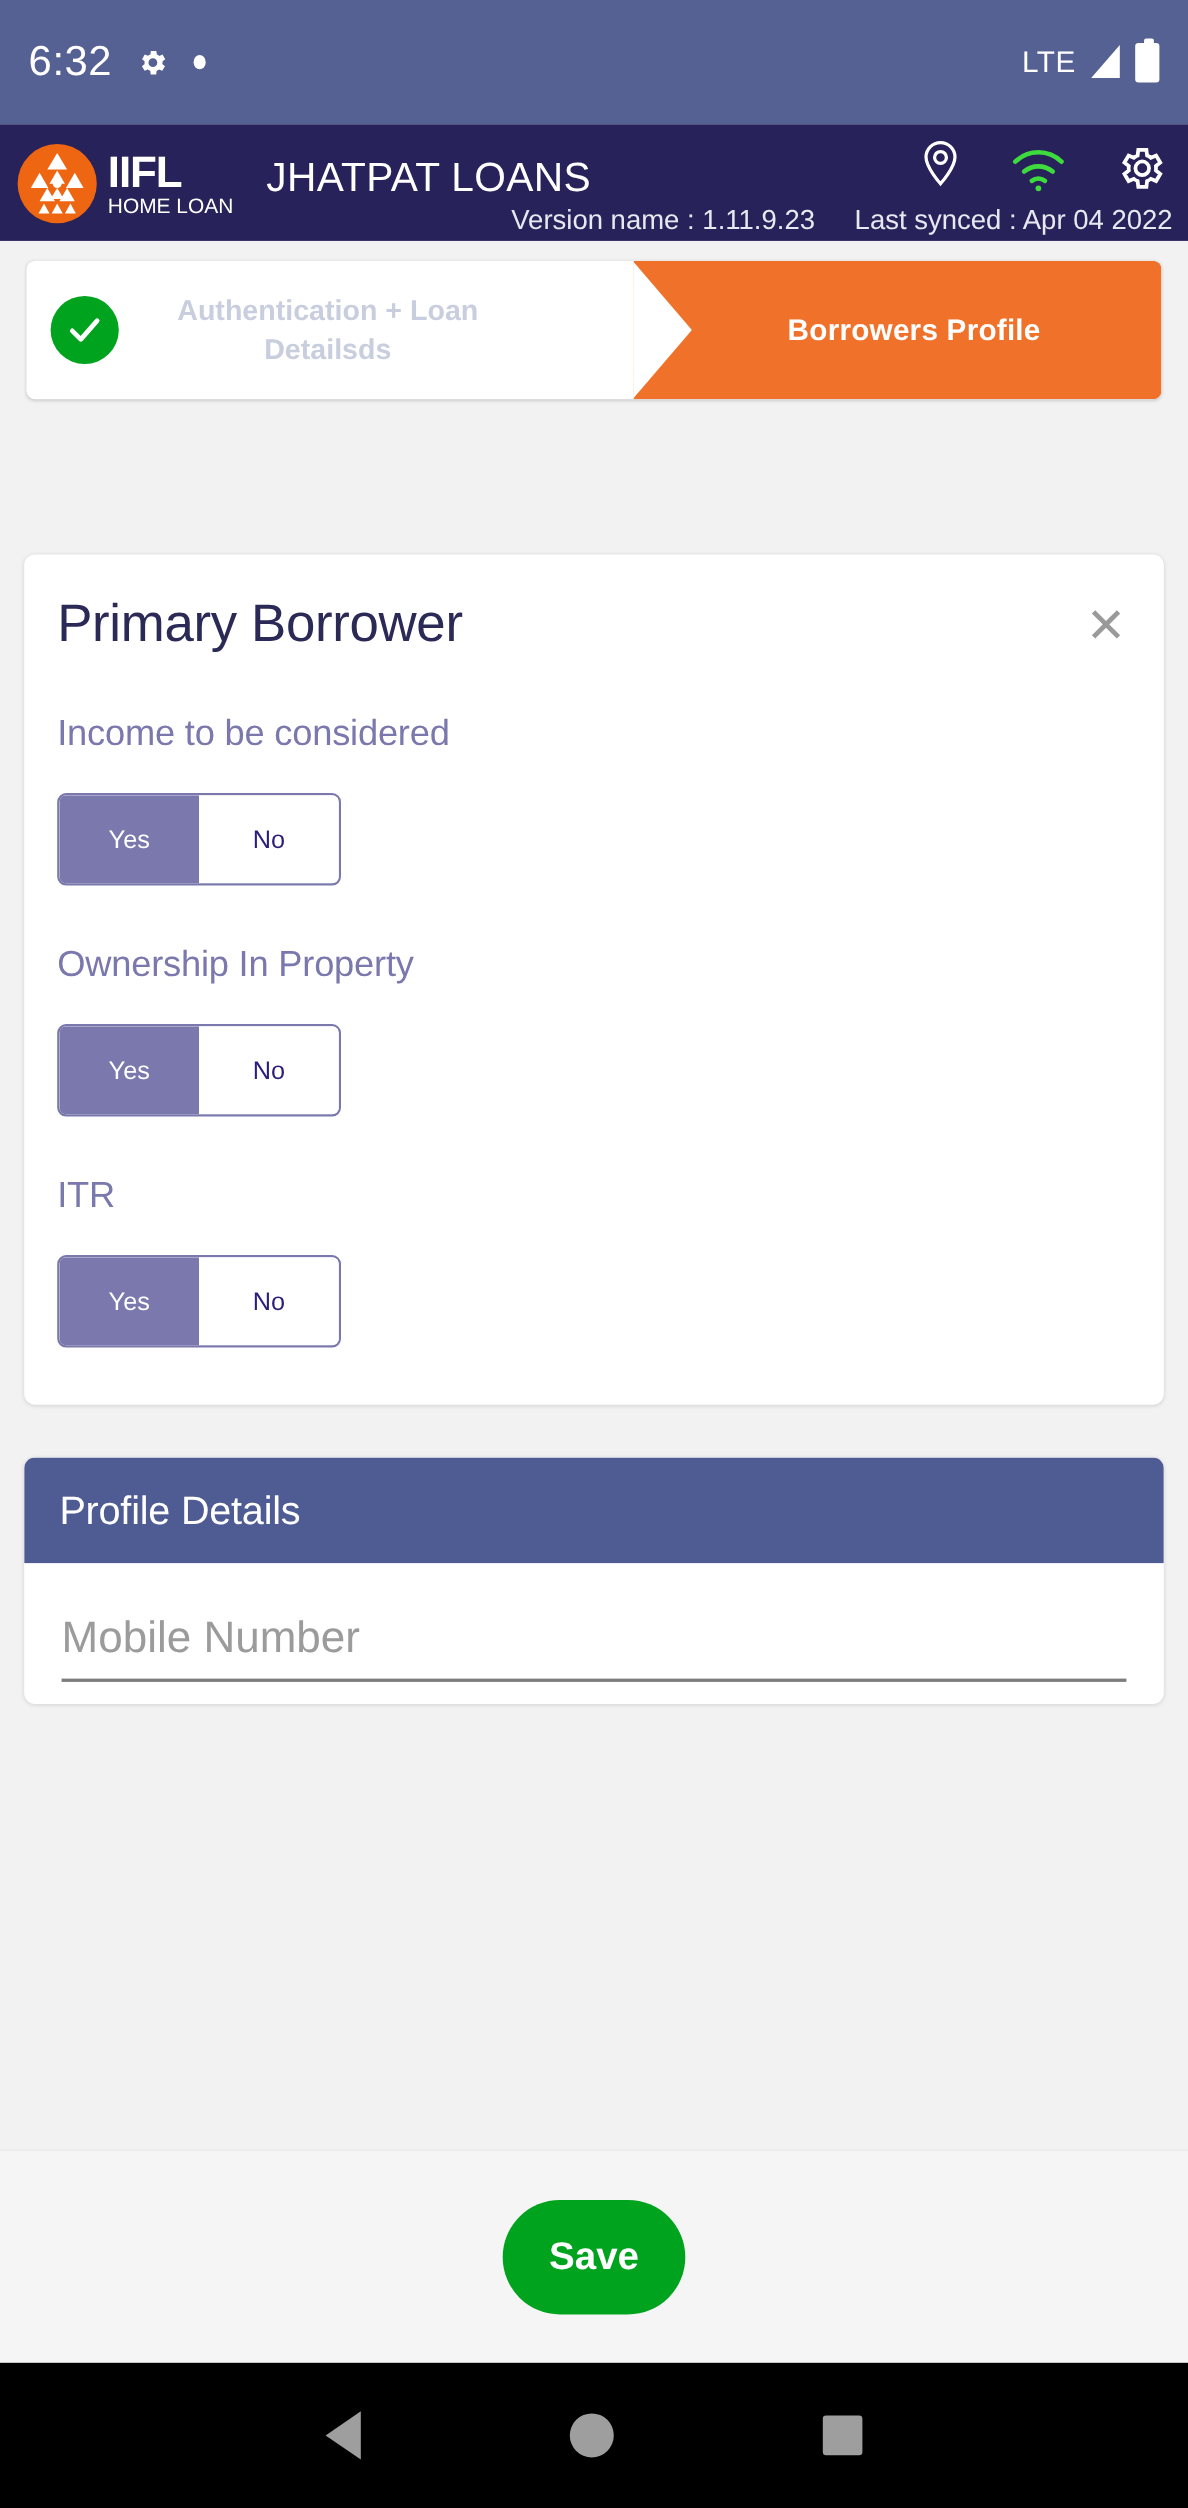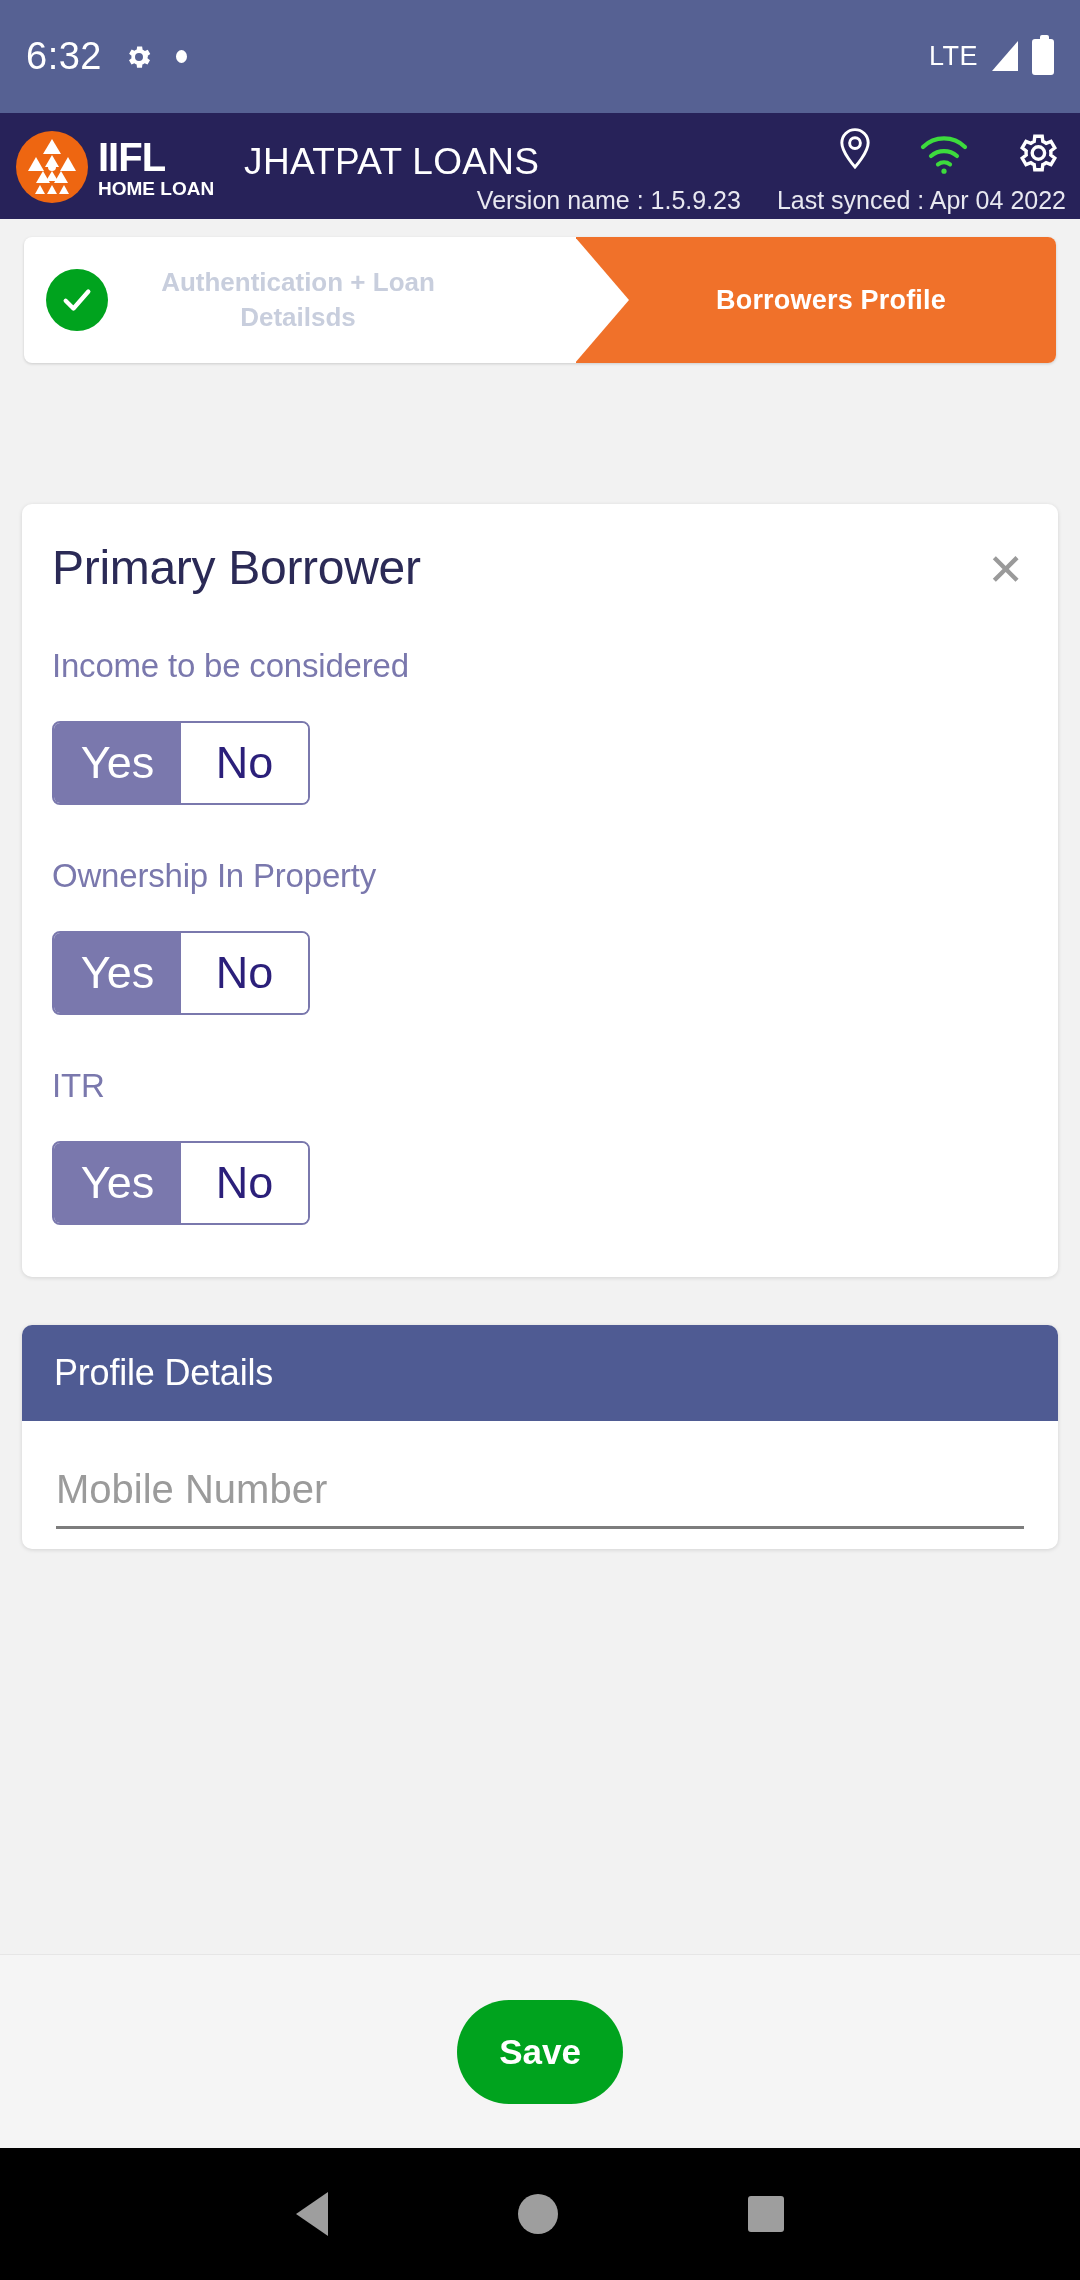--- a/index.html
+++ b/index.html
@@ -60,21 +60,21 @@
     position:relative; overflow:hidden;
     flex:0 0 auto;
   }
   .logo-circle svg { position:absolute; top:0; left:0; }
   .logo-text { margin-left:10px; line-height:1; }
   .logo-iifl {
     font-size:40px; font-weight:bold; color:#fff;
     letter-spacing:-1px; display:block;
   }
   .logo-home {
-    font-size:19px; font-weight:bold; color:#fff;
+    font-size:19px; font-weight:normal; color:#fff;
     letter-spacing:0px; display:block; margin-top:2px;
   }
   .app-title {
     font-size:37px; color:#ffffff;
     margin-left:30px; margin-top:10px;
     letter-spacing:0.3px;
   }
   .header-icons {
     position:absolute; right:20px; top:14px;
     display:flex; align-items:center; gap:42px;
@@ -172,21 +172,21 @@
   .toggle {
     margin-top:36px;
     width:258px; height:84px;
     border:2px solid #7a78ad;
     border-radius:8px;
     display:flex; overflow:hidden;
   }
   .toggle-opt {
     flex:1;
     display:flex; align-items:center; justify-content:center;
-    font-size:45px;
+    font-size:23px;
     cursor:pointer;
   }
   .toggle-opt.on { background:#7a78ad; color:#ffffff; }
   .toggle-opt.off { background:#ffffff; color:#2b1f7a; }
 
   
   .card2 {
     margin-top:48px;
     background:#ffffff;
     border-radius:10px;
@@ -320,21 +320,21 @@
     </span>
     <span>
       <svg width="48" height="48" viewBox="0 0 24 24" fill="none" stroke="#ffffff" stroke-width="1.7">
         <path d="M19.4 13a7.6 7.6 0 0 0 0-2l2-1.6-1.9-3.2-2.4 1a7.7 7.7 0 0 0-1.7-1L15.1 3.6h-3.7l-.3 2.6c-.6.2-1.2.6-1.7 1l-2.4-1L5.1 9.4 7.1 11a7.6 7.6 0 0 0 0 2l-2 1.6 1.9 3.2 2.4-1c.5.4 1.1.8 1.7 1l.3 2.6h3.7l.3-2.6c.6-.2 1.2-.6 1.7-1l2.4 1 1.9-3.2-2-1.6z"></path>
         <circle cx="13.2" cy="12" r="3.1"></circle>
       </svg>
     </span>
   </div>
 
   <div class="header-sub">
-    <span>Version name : 1.5.9.23</span>
+    <span>Version name : 1.11.9.23</span>
     <span>Last synced : Apr 04 2022</span>
   </div>
 </div>
 
 <div class="stepper-wrap">
   <div class="stepper">
     <div class="step-done">
       <div class="check-circle">
         <svg width="34" height="34" viewBox="0 0 24 24" fill="none" stroke="#ffffff" stroke-width="3" stroke-linecap="round" stroke-linejoin="round">
           <polyline points="4,12.5 9.5,18 20,6"></polyline>

